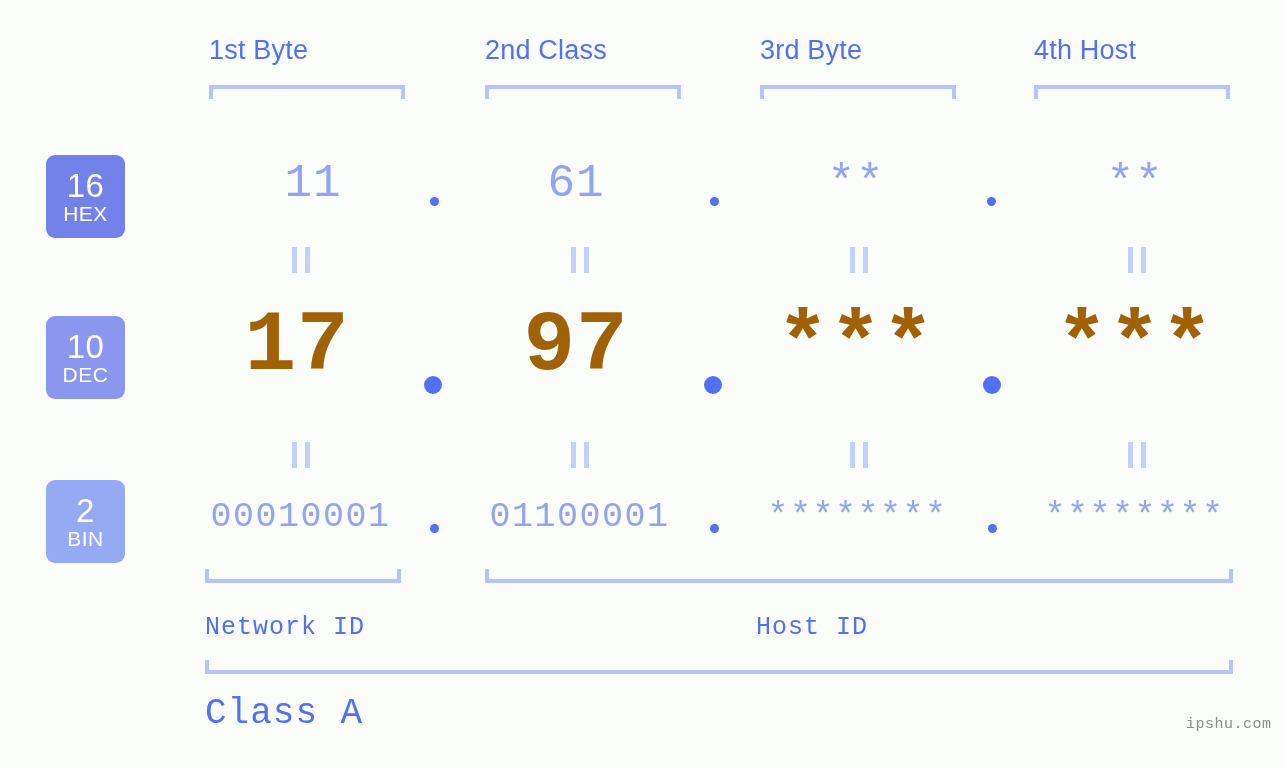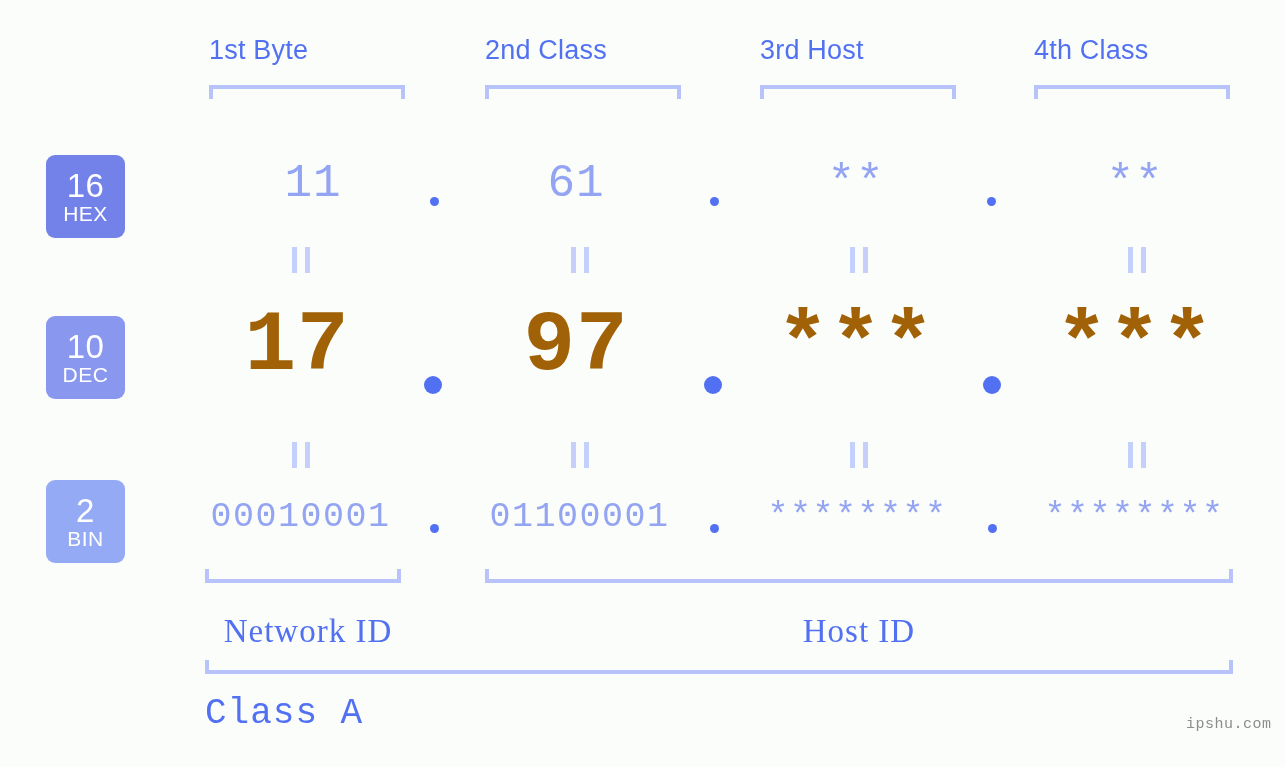--- a/index.html
+++ b/index.html
@@ -116,24 +116,23 @@
   }
   .eq i {
     display: block;
     width: 5px;
     height: 26px;
     background: #c5cffb;
   }
 
   
   .id-label {
-    font-family: Liberation Serif, serif;
-    font-size: 33px;
+    font-family: Liberation Mono, monospace;
+    font-size: 25px;
     color: #5271f2;
-    text-align: center;
     white-space: nowrap;
     letter-spacing: 1px;
   }
 
   .class-label {
     font-family: "Liberation Mono", monospace;
     font-size: 36px;
     color: #5271f2;
     text-align: left;
     white-space: nowrap;
@@ -148,22 +147,22 @@
     letter-spacing: 0.5px;
   }
 </style>
 </head>
 <body style="background: rgb(251, 253, 250);">
 
 <div id="stage">
 
   <div class="abs byte-label" style="left:209px; top:35px; width:196px;">1st Byte</div>
   <div class="abs byte-label" style="left:485px; top:35px; width:196px;">2nd Class</div>
-  <div class="abs byte-label" style="left:760px; top:35px; width:196px;">3rd Host</div>
-  <div class="abs byte-label" style="left:1034px; top:35px; width:196px;">4th Class</div>
+  <div class="abs byte-label" style="left:760px; top:35px; width:196px;">3rd Byte</div>
+  <div class="abs byte-label" style="left:1034px; top:35px; width:196px;">4th Host</div>
 
   <div class="abs bracket-top" style="left:209px; top:85px; width:196px;"></div>
   <div class="abs bracket-top" style="left:485px; top:85px; width:196px;"></div>
   <div class="abs bracket-top" style="left:760px; top:85px; width:196px;"></div>
   <div class="abs bracket-top" style="left:1034px; top:85px; width:196px;"></div>
 
   <div class="abs badge" id="badge-hex" style="left: 46px; top: 155px; background: rgb(114, 130, 232);">
     <span class="num">16</span>
     <span class="nm">HEX</span>
   </div>

